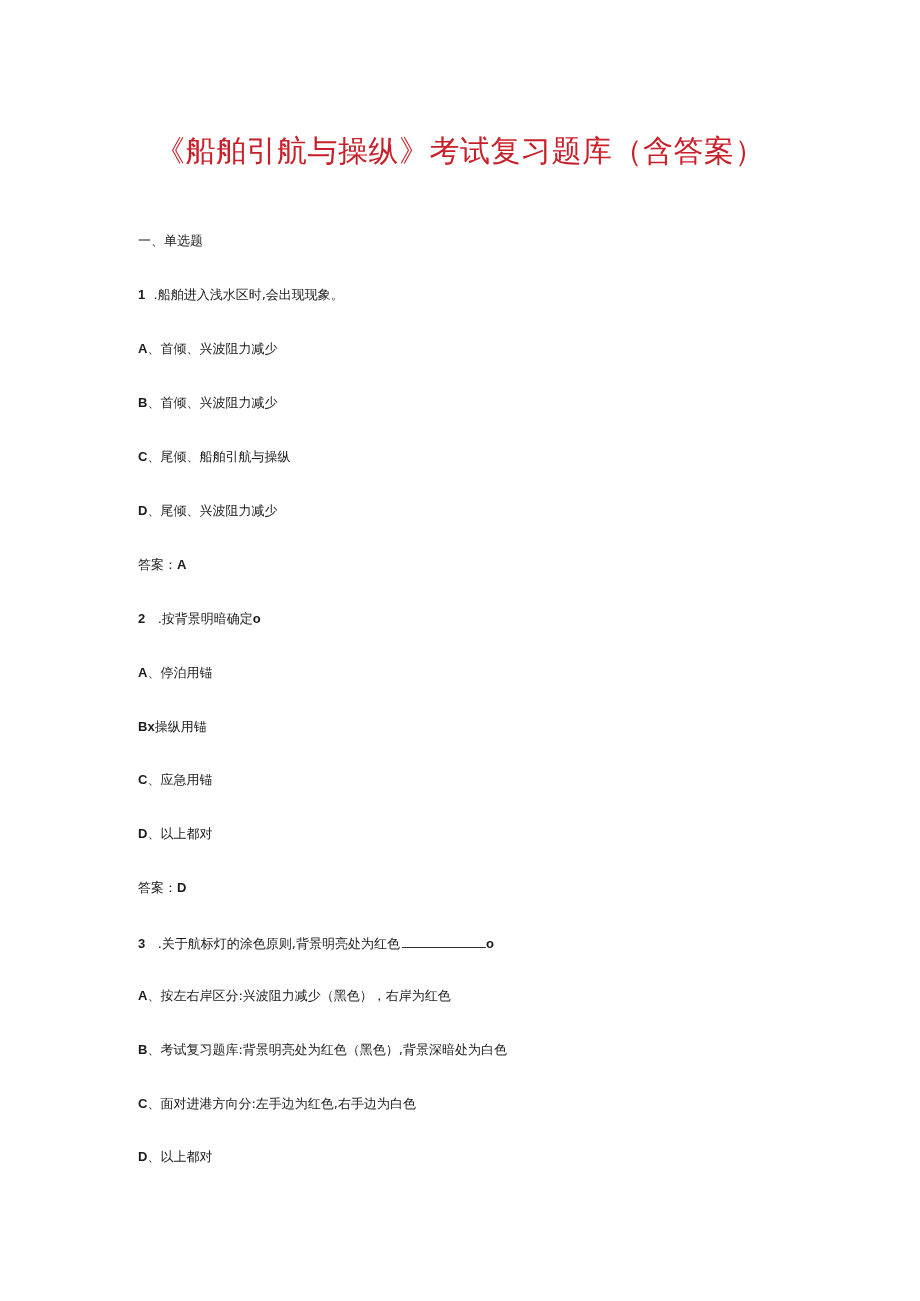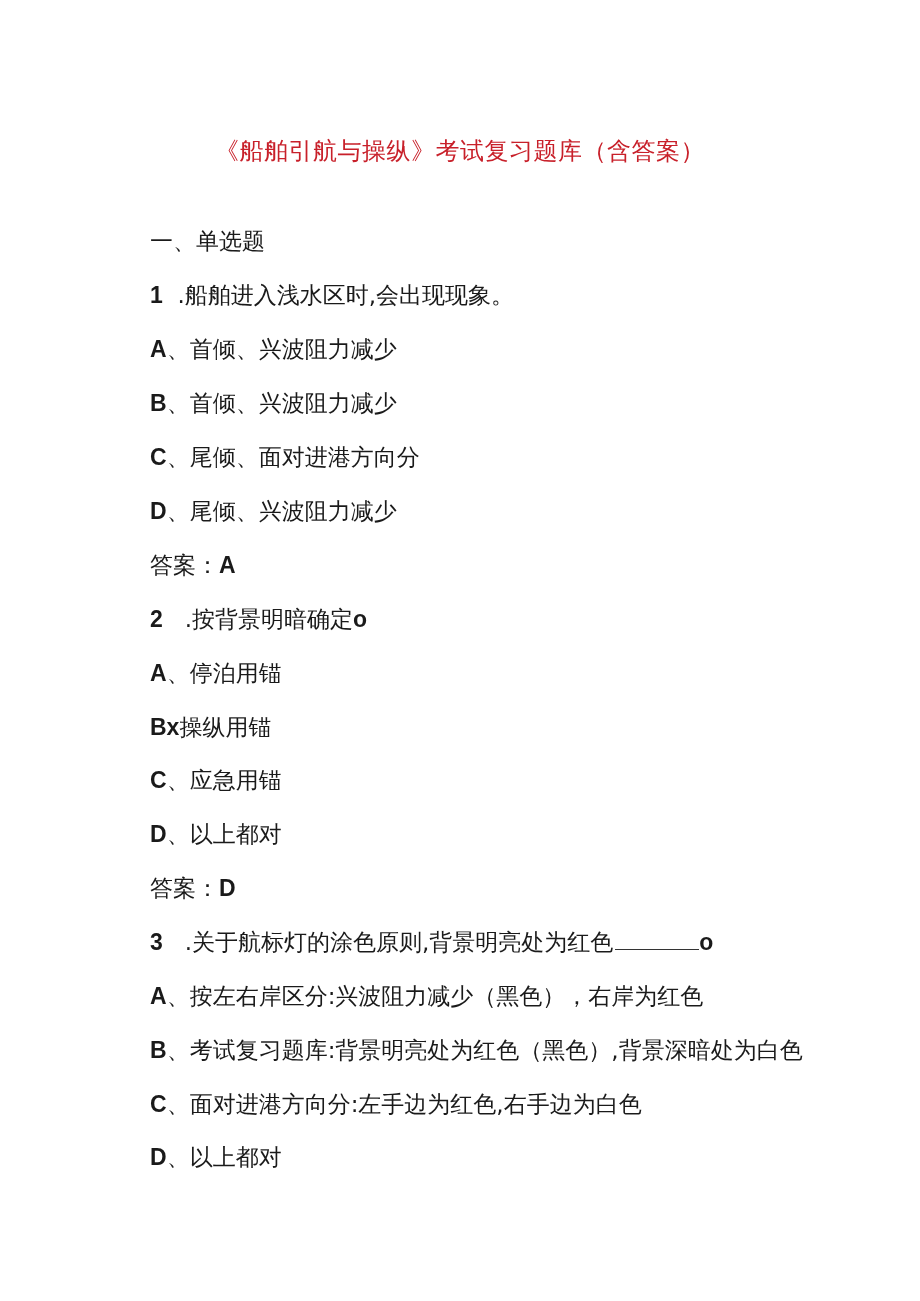--- a/index.html
+++ b/index.html
@@ -3,25 +3,25 @@
   <meta charset="utf-8">
   <style>
     html, body { margin: 0; padding: 0; background: #ffffff; }
     body {
       width: 920px; height: 1301px; position: relative; overflow: hidden;
       font-family: "DejaVu Sans", "Liberation Sans", sans-serif;
       color: #1a1a1a;
     }
     .title {
       position: absolute; left: 0; top: 133px; width: 920px;
-      text-align: center; font-size: 24px; color: #c8202a; letter-spacing: 0.5px;
+      text-align: center; font-size: 30px; color: #c8202a; letter-spacing: 0.5px;
       line-height: 36px;
     }
     .line {
-      position: absolute; left: 150px; font-size: 23px; line-height: 22px; white-space: nowrap;
+      position: absolute; left: 138px; font-size: 13px; line-height: 22px; white-space: nowrap;
     }
     .mark { font-weight: bold; font-family: "Liberation Sans", sans-serif; }
     .blank { display: inline-block; width: 84px; border-bottom: 1px solid #333; height: 16px; vertical-align: baseline; margin-left: 2px; }
   </style>
 </head>
 <body>
 
 <div class="title">《船舶引航与操纵》考试复习题库（含答案）</div>
 
 <div class="line" style="top:230px">一、单选题</div>
@@ -29,21 +29,21 @@
 <div class="line" style="top:284px">
   <span class="mark">1</span>&nbsp;&nbsp;<span>.船舶进入浅水区时,会出现现象。</span>
 </div>
 <div class="line" style="top:338px">
   <span class="mark">A</span><span>、</span><span>首倾、兴波阻力减少</span>
 </div>
 <div class="line" style="top:392px">
   <span class="mark">B</span><span>、</span><span>首倾、兴波阻力减少</span>
 </div>
 <div class="line" style="top:446px">
-  <span class="mark">C</span><span>、</span><span>尾倾、面对进港方向分</span>
+  <span class="mark">C</span><span>、</span><span>尾倾、船舶引航与操纵</span>
 </div>
 <div class="line" style="top:500px">
   <span class="mark">D</span><span>、</span><span>尾倾、兴波阻力减少</span>
 </div>
 <div class="line" style="top:554px">
   <span>答案：</span><span class="mark">A</span>
 </div>
 
 <div class="line" style="top:608px">
   <span class="mark">2</span>&nbsp;&nbsp;&nbsp;<span>.按背景明暗确定</span><span class="mark">o</span>

